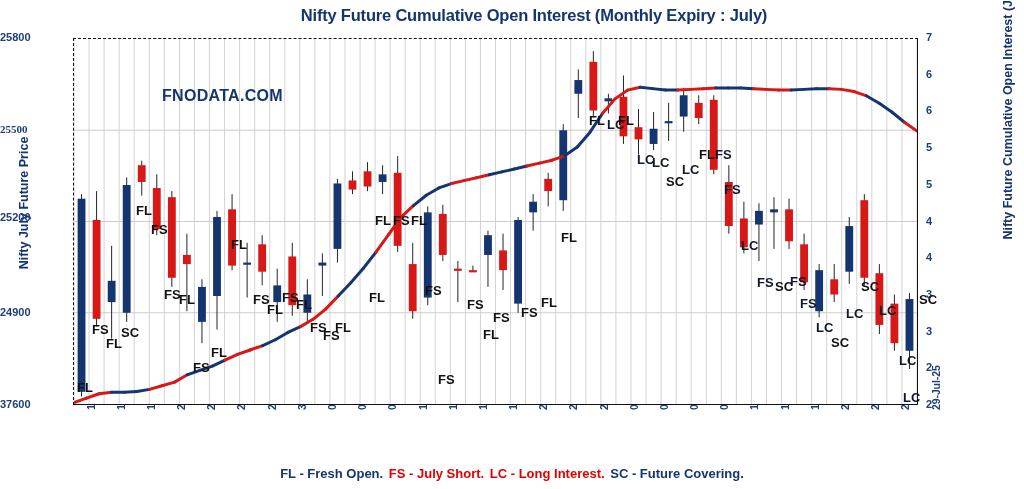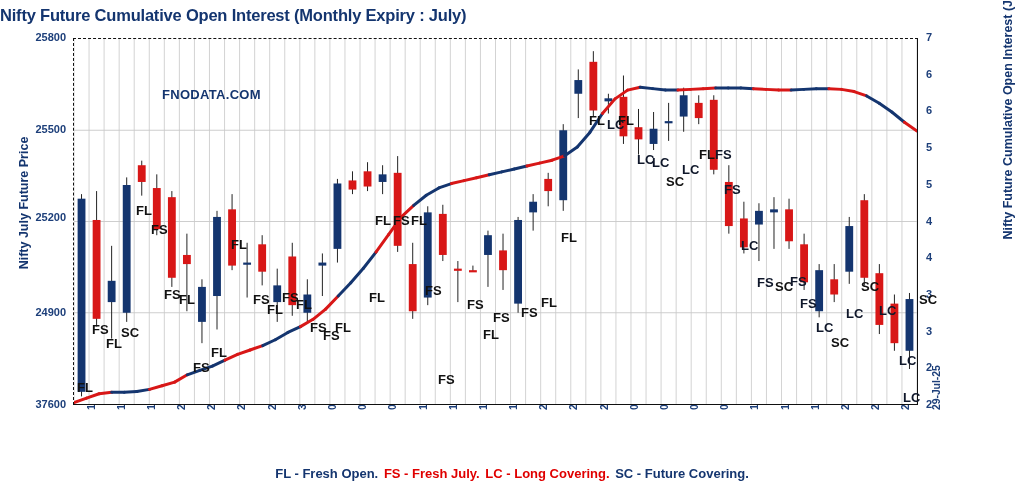--- a/index.html
+++ b/index.html
@@ -5,23 +5,24 @@
   html,body{margin:0;padding:0;}
   body{
     width:1024px;height:489px;background:#ffffff;overflow:hidden;
     font-family:"Liberation Sans","DejaVu Sans",sans-serif;
     position:relative;
   }
   #chart-root{position:absolute;inset:0;}
 
   
   #chart-title{
-    position:absolute;left:0;top:6px;width:972px;
+    position:absolute;left:0;top:6px;width:972px;text-align:center;
     font-size:16.5px;font-weight:bold;color:#14356f;letter-spacing:-0.2px;
     white-space:nowrap;
+    padding-left:48px;
   }
 
   
   #y-left-title{
     position:absolute;left:-96px;top:196px;width:240px;text-align:center;
     transform:rotate(-90deg);transform-origin:center center;
     font-size:12.5px;font-weight:bold;color:#14356f;white-space:nowrap;
   }
   #y-right-title{
     position:absolute;left:828px;top:78px;width:360px;text-align:center;
@@ -31,41 +32,41 @@
 
   
   #plot{
     position:absolute;left:73px;top:38px;width:845px;height:367px;
     border:1px dashed #111;border-left-style:dashed;border-right-style:solid;
     border-top-style:dashed;border-bottom-style:solid;
     box-sizing:border-box;background:#fff;
   }
   #grid-layer,#series-layer,#label-layer{position:absolute;inset:0;}
   #grid-layer svg,#series-layer svg{display:block;width:100%;height:100%;}
-  .ytick-l{position:absolute;width:66px;text-align:right;left:0;
+  .ytick-l{position:absolute;width:66px;text-align:left;left:0;
     font-size:11px;font-weight:bold;color:#1d3f7a;}
   .ytick-r{position:absolute;left:926px;text-align:left;
     font-size:11px;font-weight:bold;color:#1d3f7a;}
   .xtick{
     position:absolute;top:410px;font-size:10.5px;font-weight:bold;
     color:#1d3f7a;white-space:nowrap;transform:rotate(-90deg);
     transform-origin:left top;letter-spacing:-0.1px;
   }
 
   
   .ann{
     position:absolute;font-size:13px;font-weight:bold;white-space:nowrap;
     line-height:1;
   }
   .ann.navy{color:#111111;}
   .ann.red{color:#0f172a;}
 
   
   #watermark{
-    position:absolute;left:88px;top:48px;font-size:13px;font-weight:bold;
+    position:absolute;left:88px;top:48px;font-size:16px;font-weight:bold;
     color:#14356f;letter-spacing:0.3px;
   }
 
   
   #legend{
     position:absolute;left:0;top:466px;width:1024px;text-align:center;
     font-size:13px;font-weight:bold;white-space:nowrap;
   }
   #legend span{margin:0 1px;}
   .lg-navy{color:#14356f;}
@@ -76,21 +77,21 @@
 
 <div id="chart-root">
 
   <div id="chart-title">Nifty Future Cumulative Open Interest (Monthly Expiry : July)</div>
 
   <div id="y-left-title">Nifty July Future Price</div>
   <div id="y-right-title">Nifty Future Cumulative Open Interest (JULY Expiry)</div>
 
   <div id="ytick-left-group">
       <div class="ytick-l" style="top: 31px;">25800</div>
-      <div class="ytick-l" style="top: 122.75px;">25500</div>
+      <div class="ytick-l" style="top: 122.75px; font-family: Liberation Serif, serif;">25500</div>
       <div class="ytick-l" style="top: 211px;">25200</div>
       <div class="ytick-l" style="top: 306.25px;">24900</div>
       <div class="ytick-l" style="top: 398px;">37600</div>
     </div>
   <div id="ytick-right-group">
       <div class="ytick-r" style="top: 31px;">7</div>
       <div class="ytick-r" style="top: 67.7px;">6</div>
       <div class="ytick-r" style="top: 104.4px;">6</div>
       <div class="ytick-r" style="top: 141.1px;">5</div>
       <div class="ytick-r" style="top: 177.8px;">5</div>
@@ -434,18 +435,18 @@
         <div class="ann red" style="left: 805px; top: 265px;">LC</div>
         <div class="ann navy" style="left: 845px; top: 254px;">SC</div>
         <div class="ann red" style="left: 825px; top: 315px;">LC</div>
         <div class="ann red" style="left: 829px; top: 352px;">LC</div>
       </div>
     <div id="watermark">FNODATA.COM</div>
   </div>
 
   <div id="legend">
     <span class="lg-navy">FL - Fresh Open.</span>
-    <span class="lg-red">FS - Fresh July.</span>
-    <span class="lg-red">LC - Long Covering.</span>
+    <span class="lg-red">FS - July Short.</span>
+    <span class="lg-red">LC - Long Interest.</span>
     <span class="lg-navy">SC - Future Covering.</span>
   </div>
 
 </div>
 
 </body></html>

